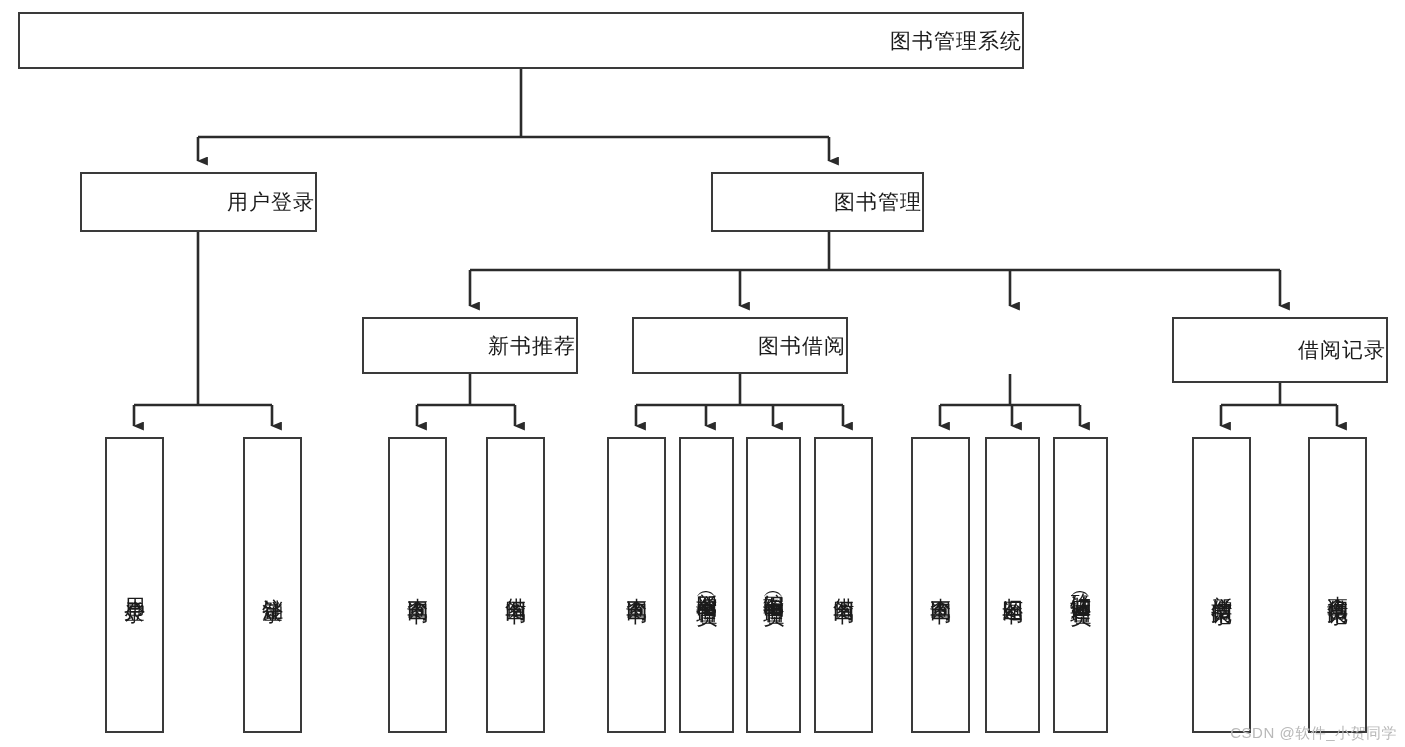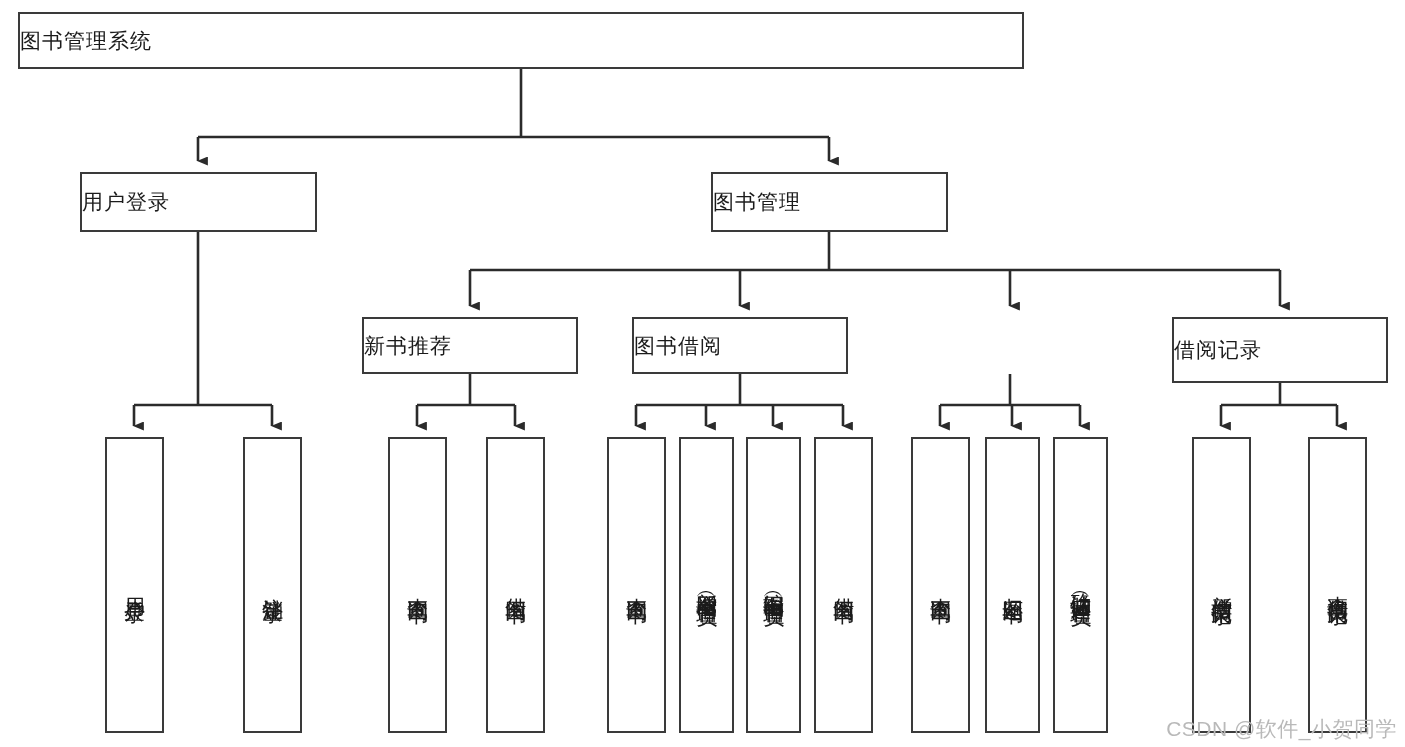--- a/index.html
+++ b/index.html
@@ -26,21 +26,21 @@
     height: 747px;
     pointer-events: none;
   }
   .node {
     position: absolute;
     box-sizing: border-box;
     background: #ffffff;
     border: 2.5px solid #3a3a3a;
     display: flex;
     align-items: center;
-    justify-content: flex-start;
+    justify-content: flex-end;
     color: #1b1b1b;
     z-index: 2;
   }
   .node.horiz {
     font-size: 21px;
     letter-spacing: 1px;
     line-height: 1.2;
   }
   .node.vert {
     writing-mode: vertical-rl;
@@ -58,21 +58,21 @@
     white-space: normal;
     text-align: center;
   }
   .root-node {
     font-size: 22px;
   }
   #watermark {
     position: absolute;
     right: 8px;
     bottom: 4px;
-    font-size: 21px;
+    font-size: 15px;
     color: #b9b9b9;
     letter-spacing: 0.5px;
     z-index: 5;
     white-space: nowrap;
   }
 </style>
 </head>
 <body>
 
 <div id="canvas">
@@ -120,21 +120,21 @@
       </g>
   </svg>
 
   <div class="node horiz root-node" id="node-root" style="left: 18px; top: 12px; width: 1006px; height: 57px;">
     <span>图书管理系统</span>
   </div>
 
   <div class="node horiz" id="node-l2-0" style="left: 80px; top: 172px; width: 237px; height: 60px;">
     <span>用户登录</span>
   </div>
-  <div class="node horiz" id="node-l2-1" style="left: 711px; top: 172px; width: 237px; height: 60px;">
+  <div class="node horiz" id="node-l2-1" style="left: 711px; top: 172px; width: 213px; height: 60px;">
     <span>图书管理</span>
   </div>
 
   <div class="node horiz" id="node-l3-1" style="left: 632px; top: 317px; width: 216px; height: 57px;">
     <span>图书借阅</span>
   </div>
   <div class="node horiz" id="node-l3-0" style="left: 362px; top: 317px; width: 216px; height: 57px;">
     <span>新书推荐</span>
   </div>
   <div class="node horiz" id="node-l3-3" style="left: 1172px; top: 317px; width: 216px; height: 66px;">

